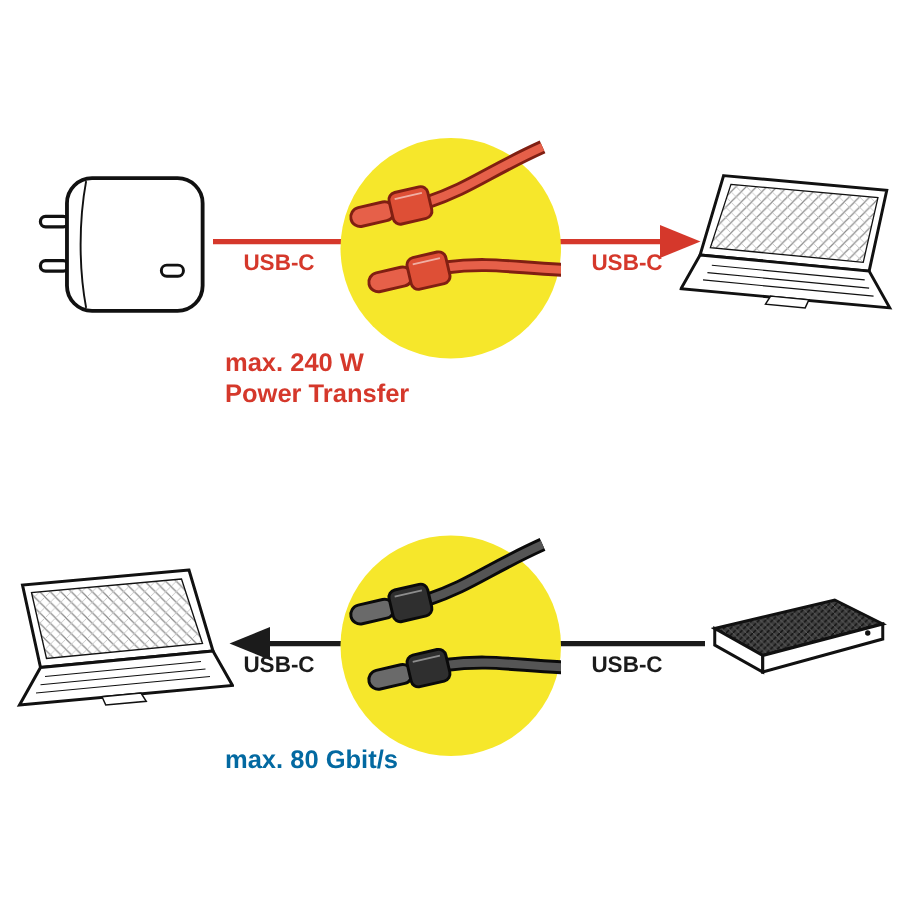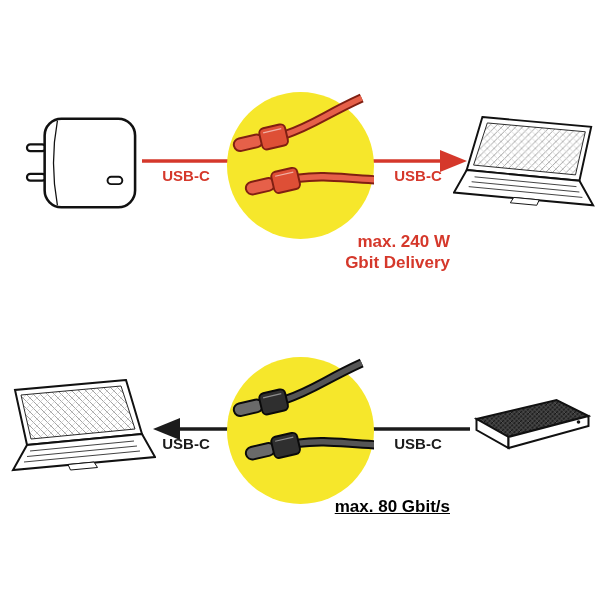--- a/index.html
+++ b/index.html
@@ -7,24 +7,24 @@
     position:relative;width:600px;height:600px;background:#ffffff;overflow:hidden;
     font-family:"Liberation Sans", sans-serif;
   }
   .abs{position:absolute;}
   .label{
     font-weight:bold;font-size:15px;text-align:center;width:80px;
   }
   .label.red{color:#d5382b;}
   .label.black{color:#1b1b1b;}
   .caption{
-    width:300px;text-align:right;font-weight:bold;font-size:17px;line-height:21px;
+    width:300px;text-align:left;font-weight:bold;font-size:17px;line-height:21px;
   }
   .caption.red{color:#d5382b;}
-  .caption.black{color:#000000;text-decoration:underline;}
+  .caption.black{color:#0369a1;}
   .circle{
     width:147px;height:147px;border-radius:50%;background:#f6e72b;
   }
   .circle svg{width:100%;height:100%;display:block;}
   svg{display:block;}
   .mirror{transform:scaleX(-1);}
 </style>
 </head>
 <body>
 
@@ -82,21 +82,21 @@
         <path d="M 30 3 L 141 13 L 129 68 L 14 57 Z" fill="#fff" stroke="#111" stroke-width="2"></path>
         <path d="M 35 9 L 135 18 L 125 62 L 21 52 Z" fill="url(#lh1)" stroke="#111" stroke-width="0.9"></path>
         <path d="M 14 57 L 129 68 L 143 93 L 1 80 Z" fill="#fff" stroke="#111" stroke-width="2"></path>
         <path d="M 22 64 L 126 74 M 19 69 L 129 79.5 M 16 74 L 132 85" fill="none" stroke="#111" stroke-width="0.8"></path>
         <path d="M 62 85 L 88 87.5 L 85.5 93 L 58.5 90.5 Z" fill="#fff" stroke="#111" stroke-width="1"></path>
       </svg>
     </div>
 
     <div class="abs caption red" style="left:150px;top:231px;">
       <div>max. 240 W</div>
-      <div>Gbit Delivery</div>
+      <div>Power Transfer</div>
     </div>
   </div>
 
   <div>
 
     <div class="abs mirror" style="left:6px;top:377px;width:150px;height:112px;">
       <svg viewBox="0 0 150 112" width="150" height="112">
         <defs>
           <pattern id="lh2" patternUnits="userSpaceOnUse" width="7" height="7">
             <path d="M0 7 L7 0" stroke="#8a8a8a" stroke-width="0.8"></path>

